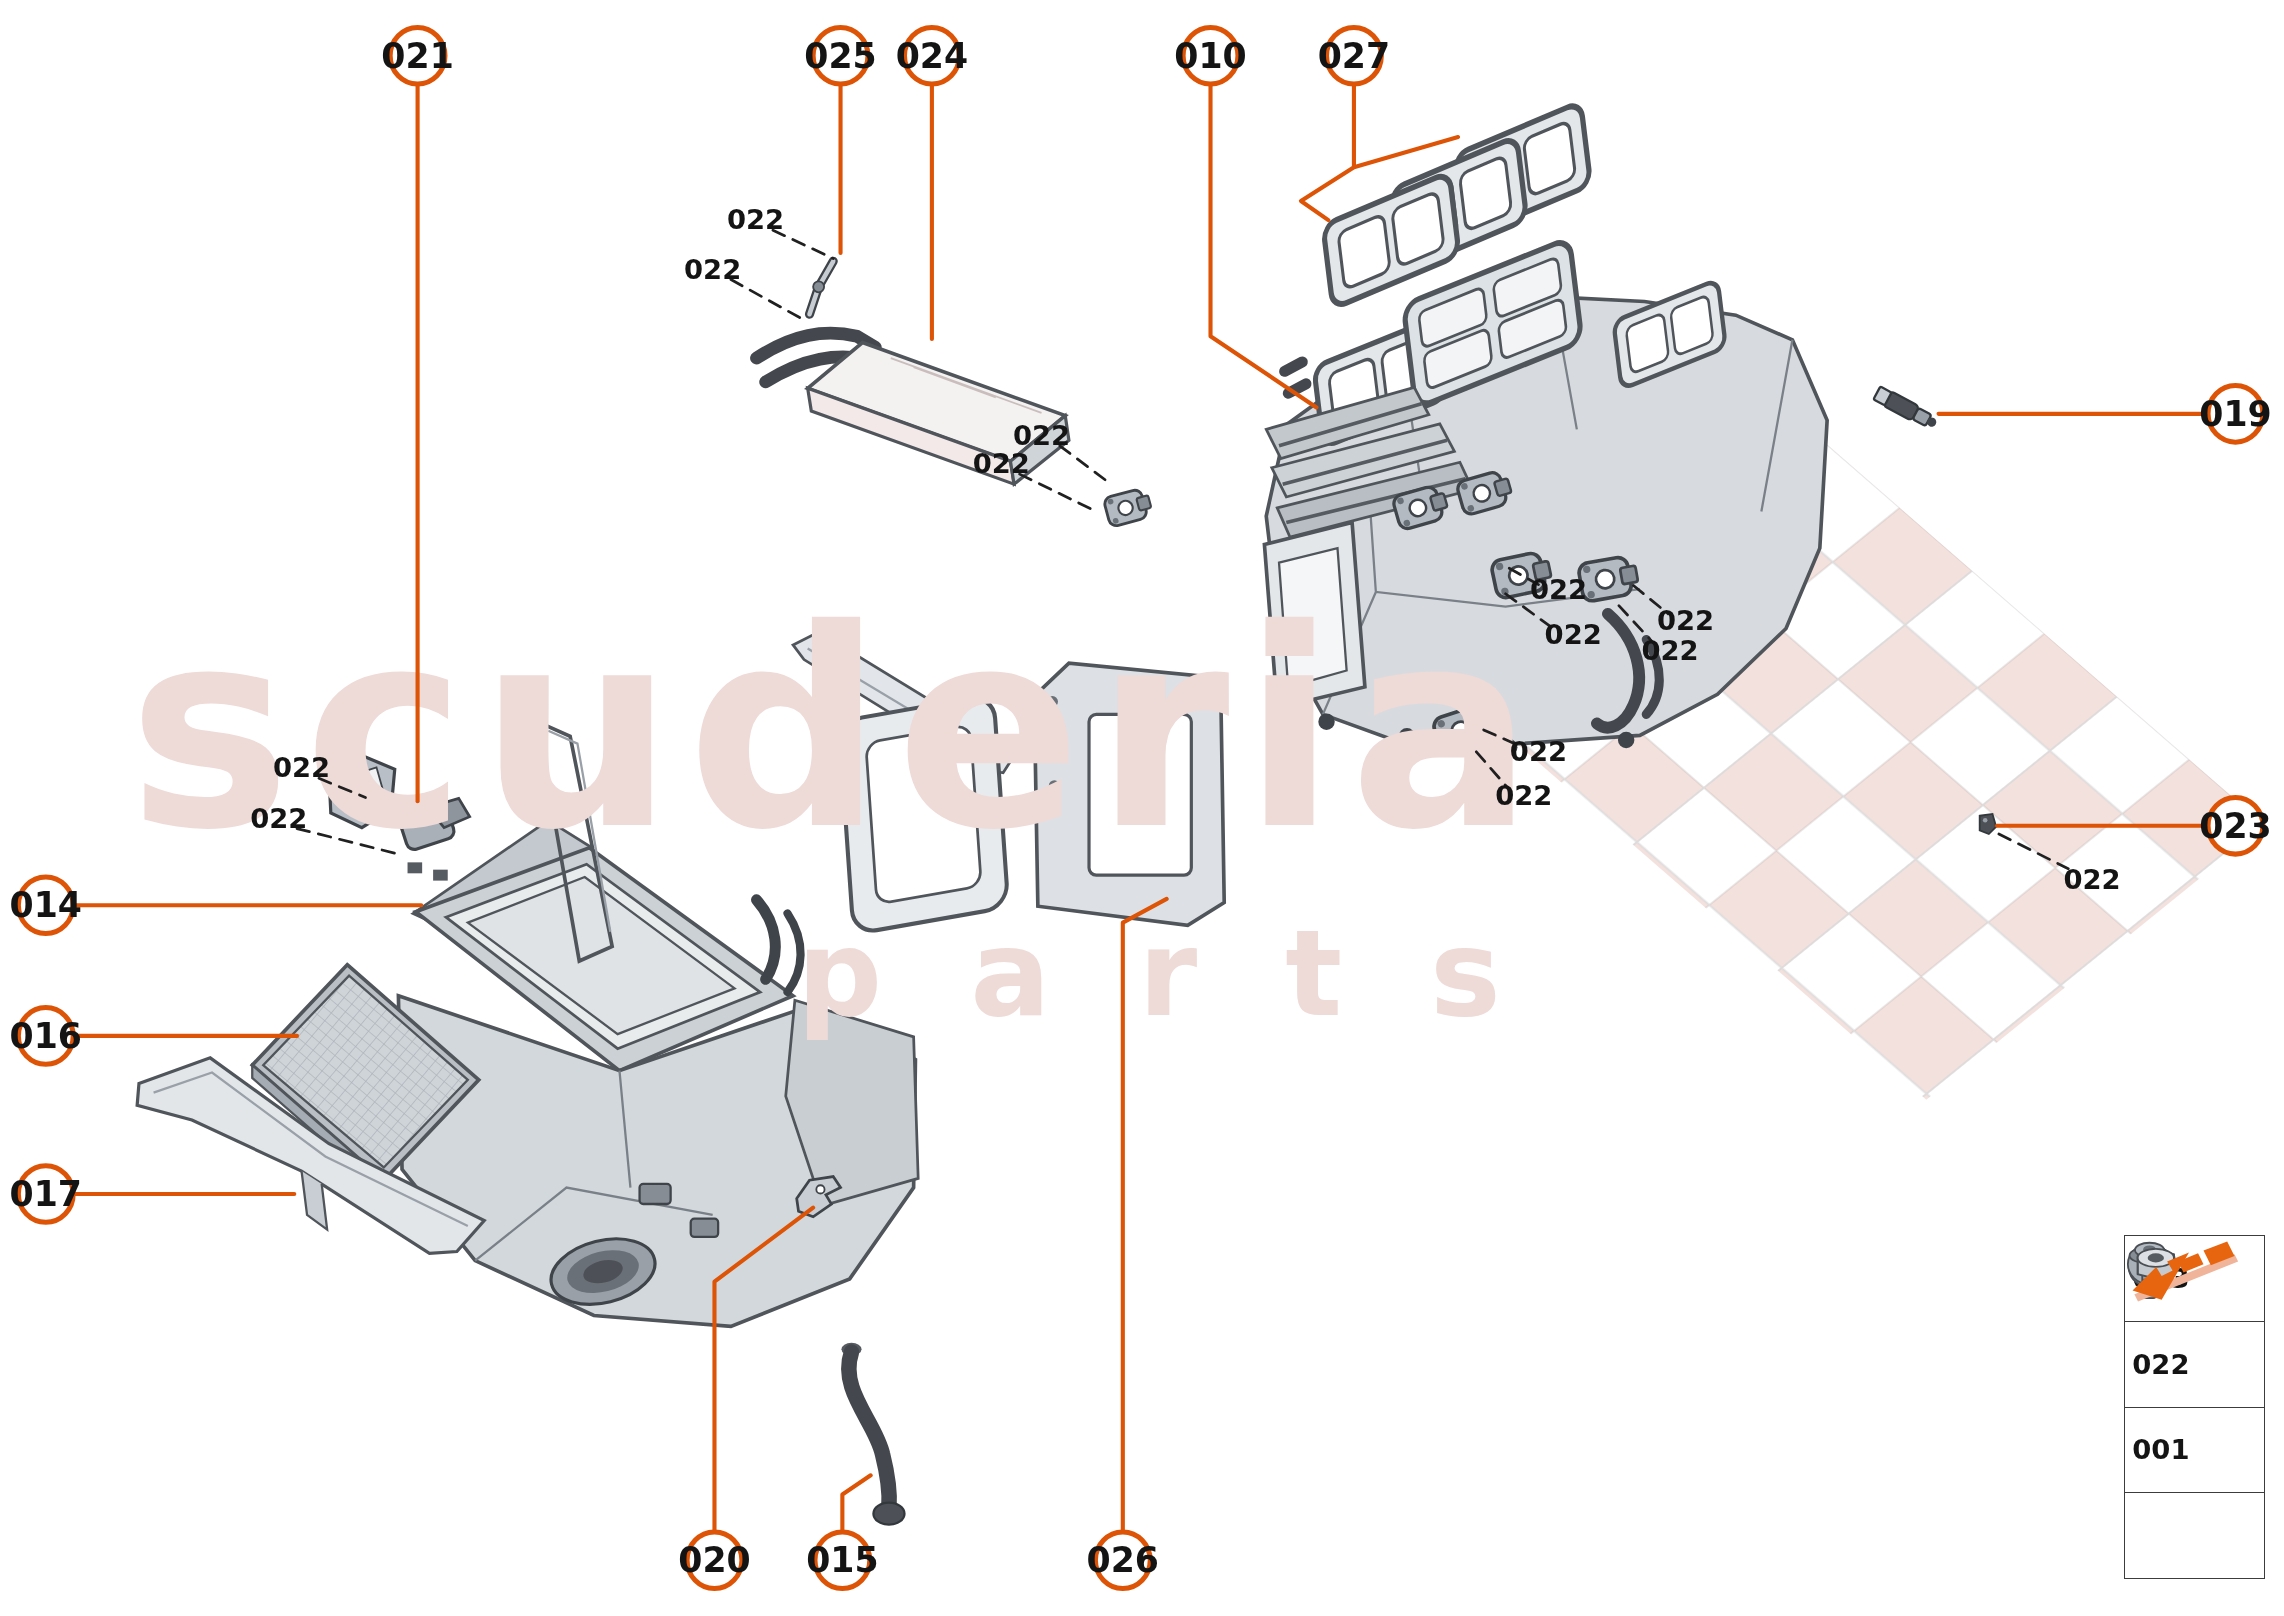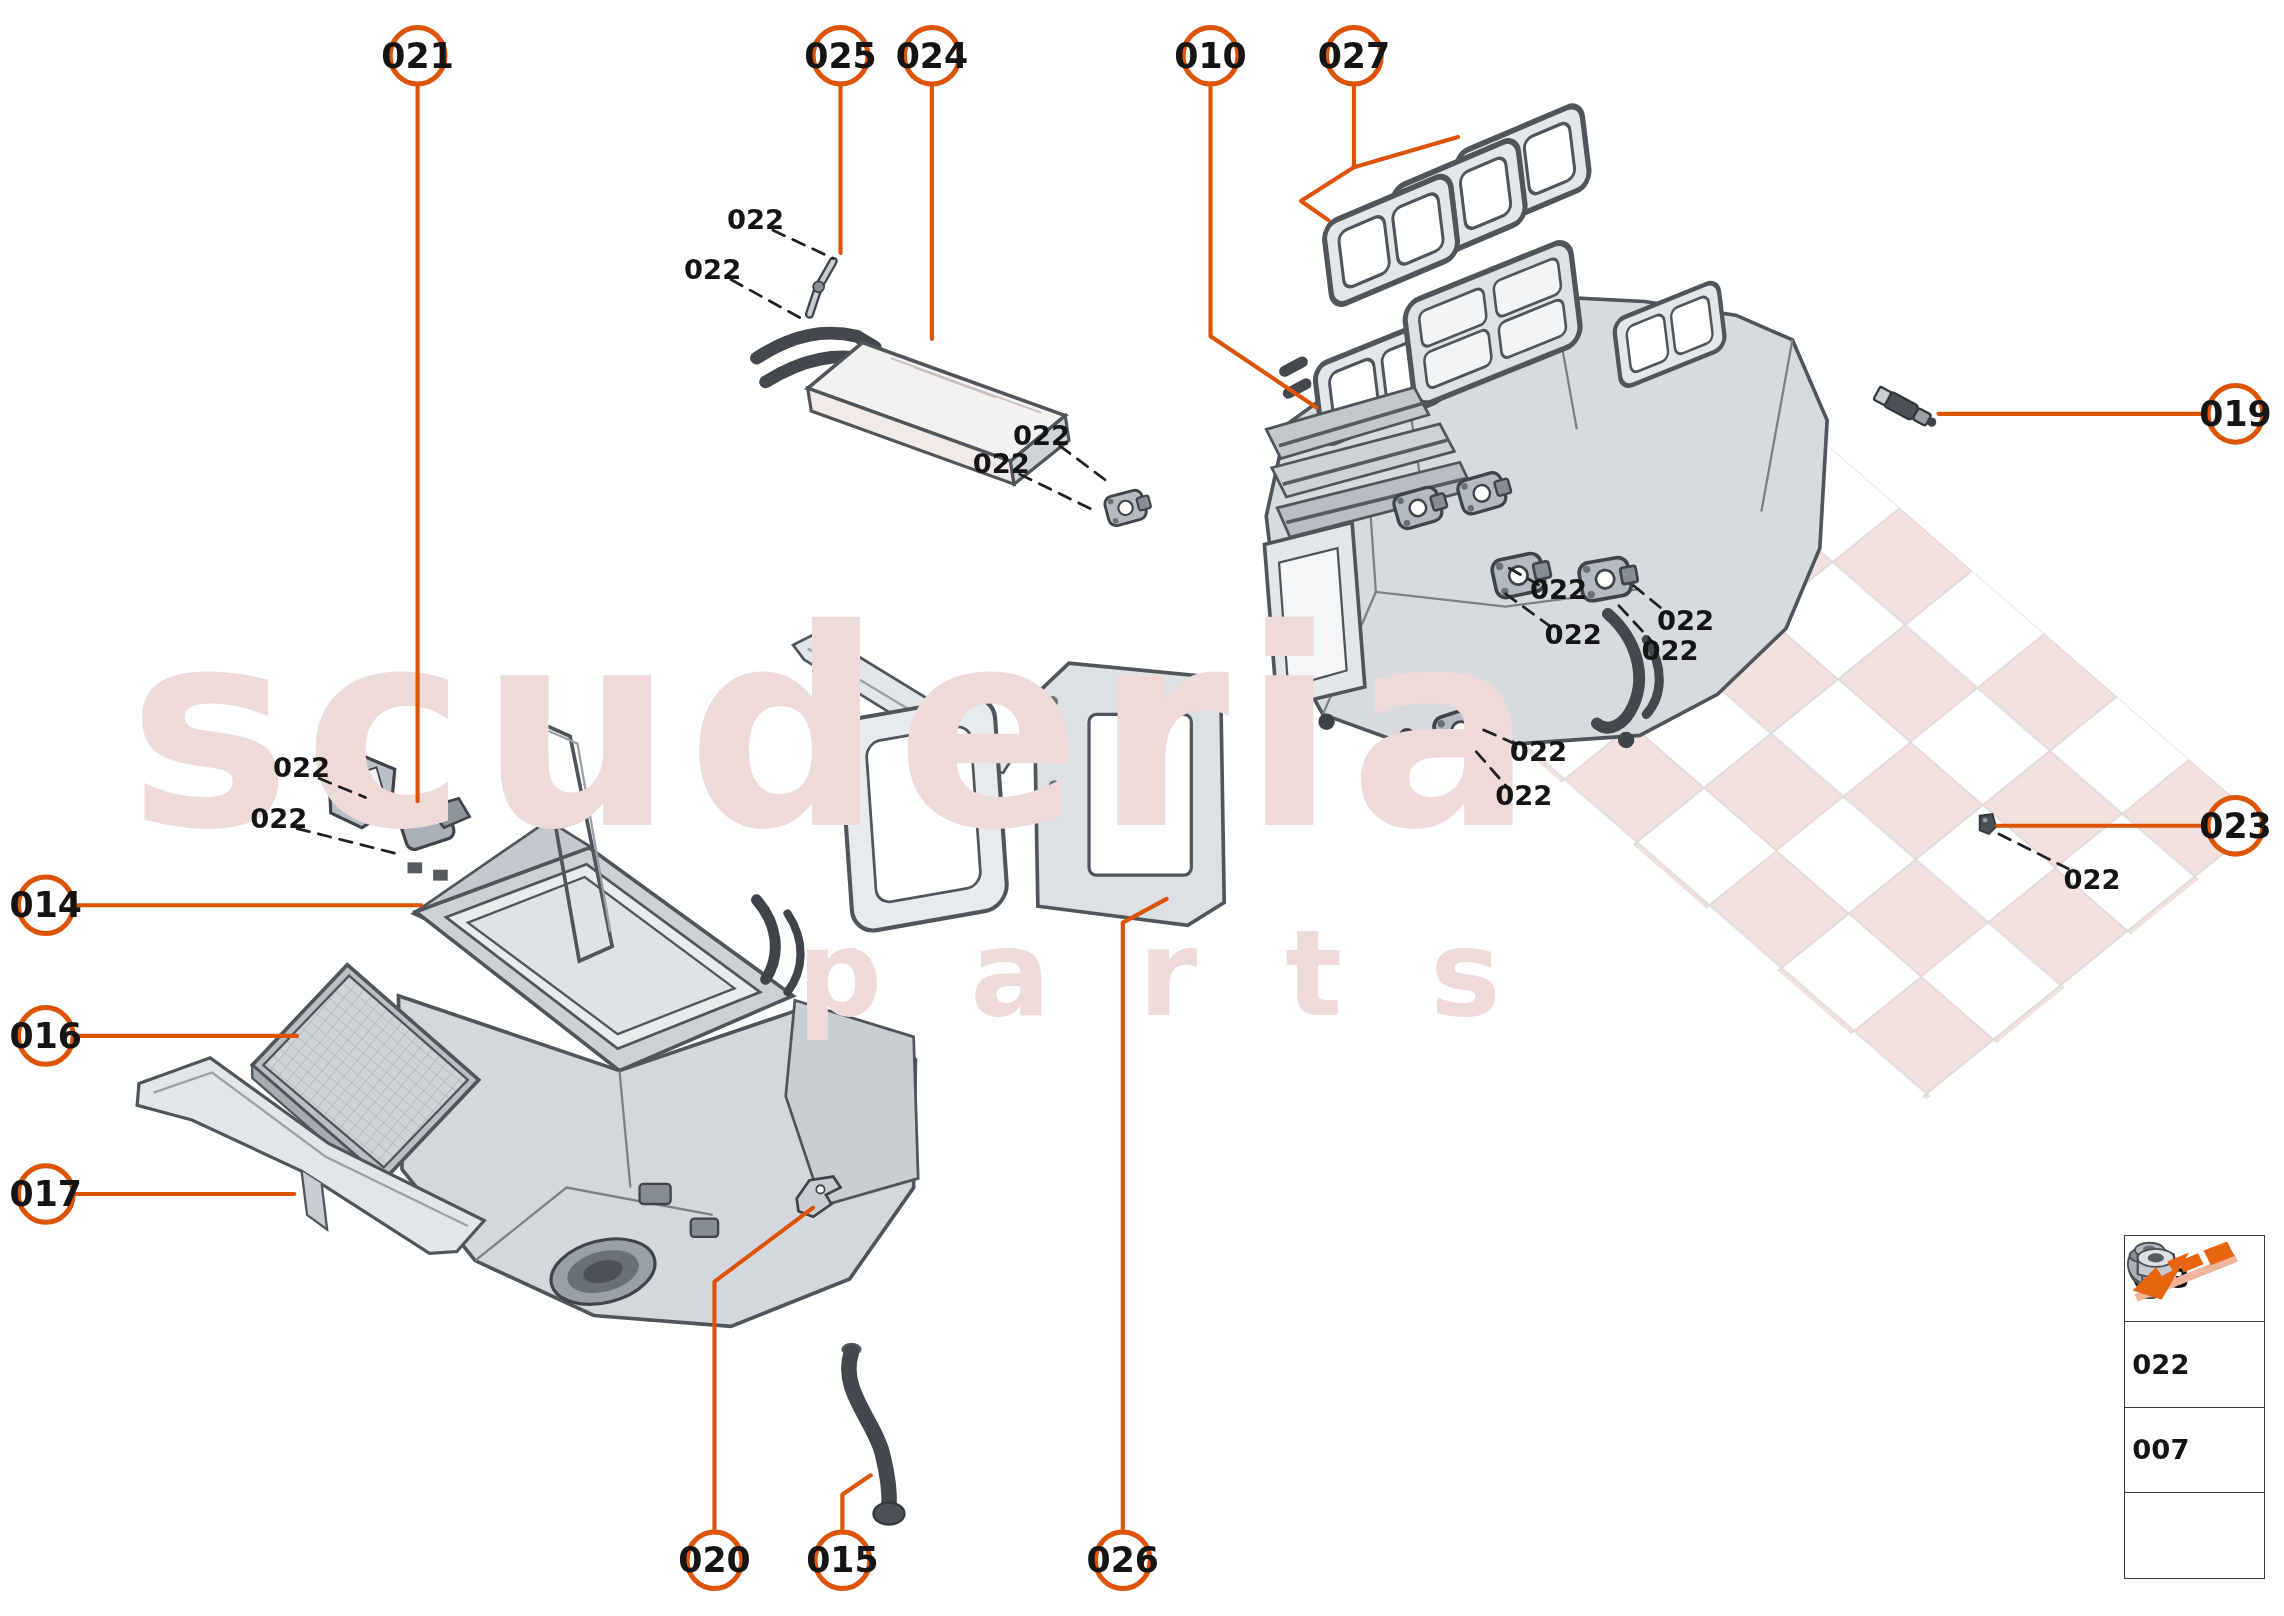--- a/index.html
+++ b/index.html
@@ -374,21 +374,21 @@
         <svg width="49" height="68" viewBox="0 0 54 74">
           <rect x="19" y="24" width="16" height="44" rx="4" fill="#9aa0a8" stroke="#4a4f55" stroke-width="2"></rect>
           <path d="M20,32 h14 M20,40 h14 M20,48 h14 M20,56 h14" stroke="#565b61" stroke-width="2.5"></path>
           <ellipse cx="27" cy="21" rx="22" ry="9" fill="#868d95" stroke="#4a4f55" stroke-width="2"></ellipse>
           <ellipse cx="27" cy="15" rx="16" ry="8" fill="#b4bac1" stroke="#4a4f55" stroke-width="2"></ellipse>
           <ellipse cx="27" cy="14" rx="7" ry="4" fill="#6a7077"></ellipse>
         </svg>
       </span>
     </div>
     <div class="row">
-      <span class="num">007</span>
+      <span class="num">001</span>
       <span class="ic">
         <svg width="58" height="51" viewBox="0 0 64 56">
           <path d="M14,22 L32,14 L54,20 L56,38 L38,48 L14,42 Z" fill="#c3c9cf" stroke="#4a4f55" stroke-width="2"></path>
           <path d="M14,22 L14,42 M54,20 L56,38 M32,14 L32,30" stroke="#4a4f55" stroke-width="2"></path>
           <ellipse cx="34" cy="24" rx="20" ry="10" fill="#dde1e5" stroke="#4a4f55" stroke-width="2"></ellipse>
           <ellipse cx="34" cy="24" rx="9" ry="5" fill="#565b61"></ellipse>
         </svg>
       </span>
     </div>
     <div class="row">

